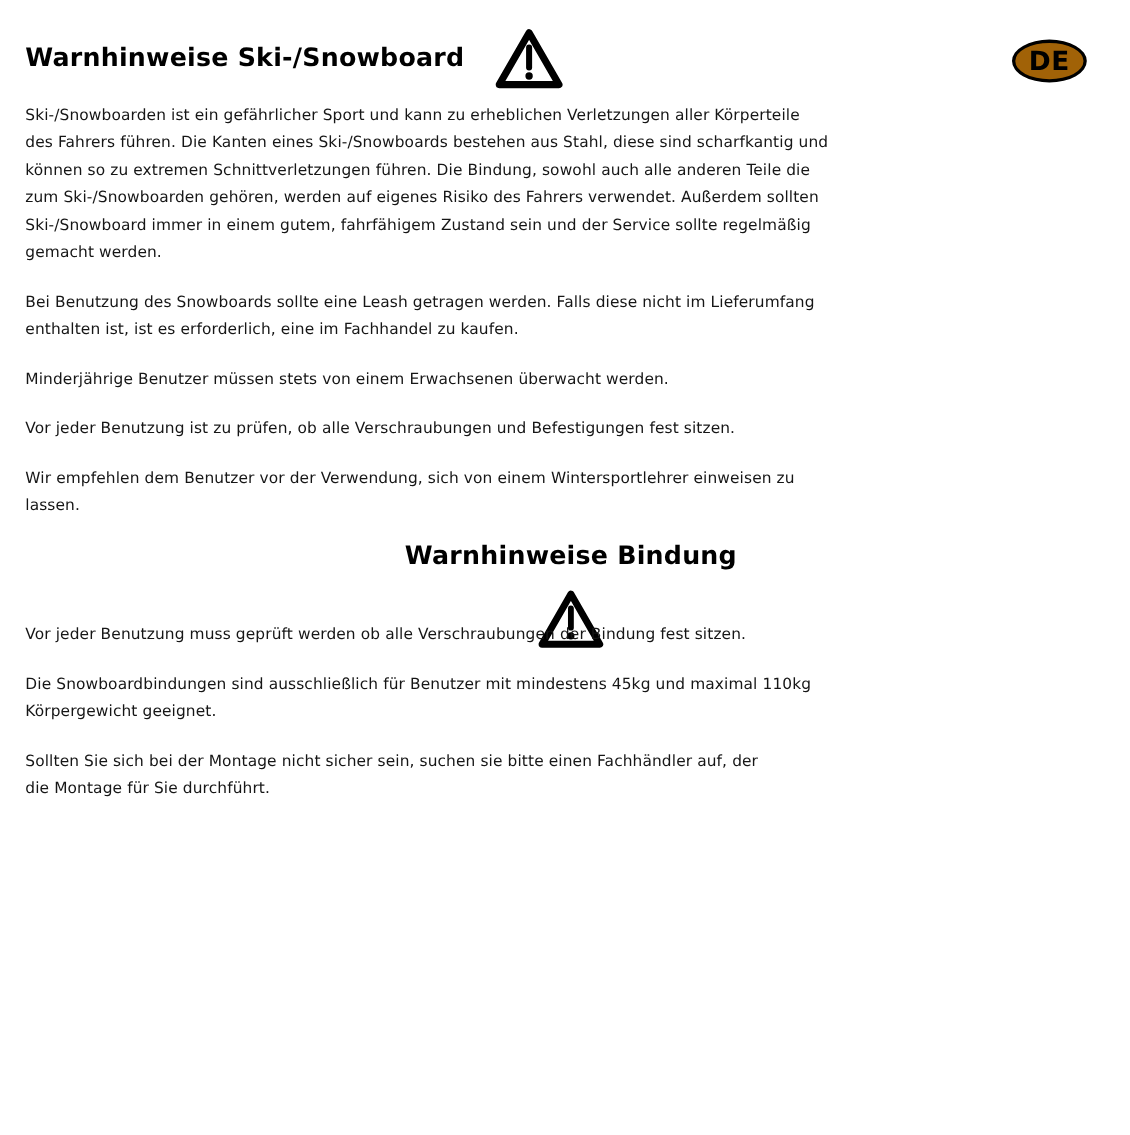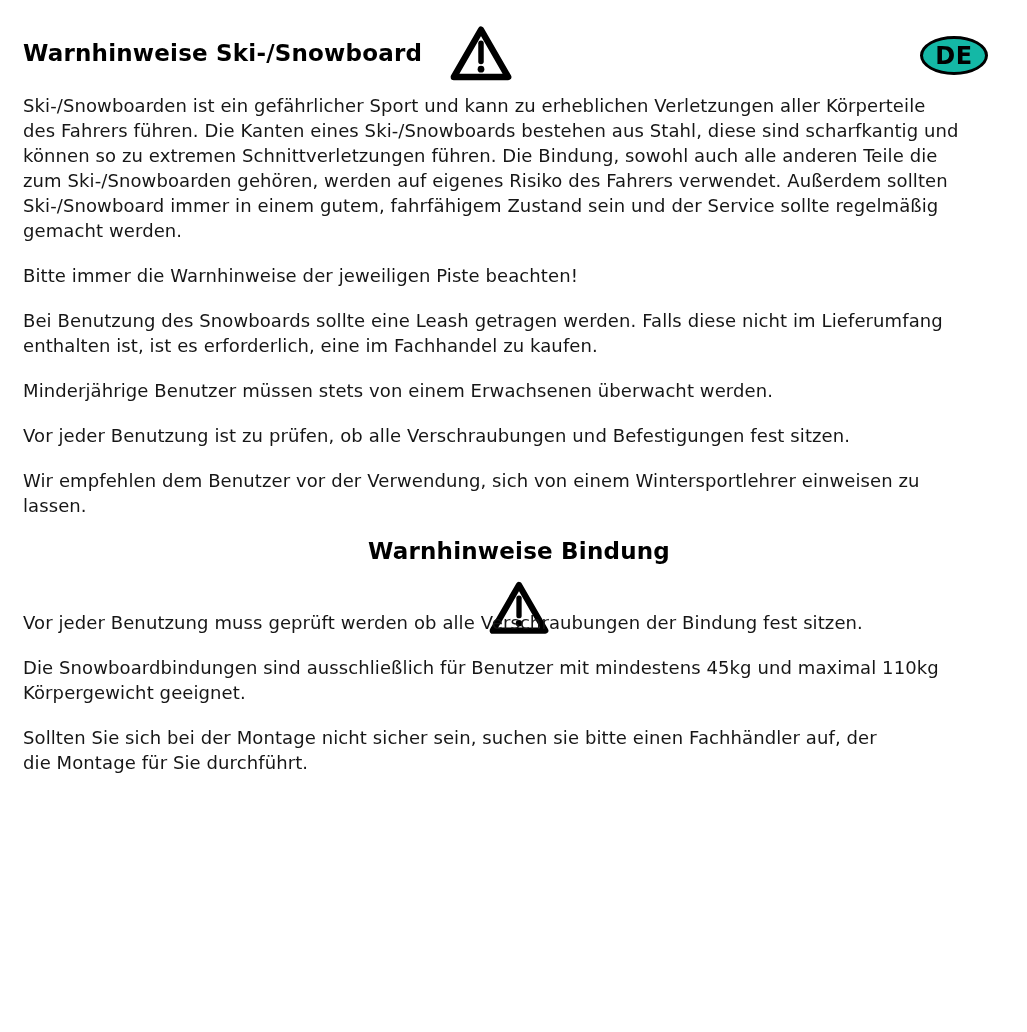--- a/index.html
+++ b/index.html
@@ -57,27 +57,27 @@
     height: 39px;
     border: 3.5px solid #000000;
     border-radius: 50%;
     display: flex;
     align-items: center;
     justify-content: center;
     font-weight: bold;
     font-size: 24px;
     color: #000000;
     letter-spacing: 0.5px;
-    background: #14b8a6;
+    background: #a16207;
   }
 
   
   p.body-text {
     font-family: "DejaVu Sans", sans-serif;
-    font-size: 18px;
+    font-size: 14px;
     line-height: 25px;
     color: #161616;
     white-space: pre-line;
     margin-bottom: 20px;
     letter-spacing: 0.1px;
   }
   p.body-text.first-after-heading { margin-top: 12px; }
   section.sec-2 p.body-text.first-after-heading { margin-top: 12px; }
 </style>
 </head>
@@ -98,21 +98,20 @@
       </svg>
     </div>
 
     <p class="body-text first-after-heading">Ski-/Snowboarden ist ein gefährlicher Sport und kann zu erheblichen Verletzungen aller Körperteile
 des Fahrers führen. Die Kanten eines Ski-/Snowboards bestehen aus Stahl, diese sind scharfkantig und
 können so zu extremen Schnittverletzungen führen. Die Bindung, sowohl auch alle anderen Teile die
 zum Ski-/Snowboarden gehören, werden auf eigenes Risiko des Fahrers verwendet. Außerdem sollten
 Ski-/Snowboard immer in einem gutem, fahrfähigem Zustand sein und der Service sollte regelmäßig
 gemacht werden.</p>
 
-    <p class="body-text">Bitte immer die Warnhinweise der jeweiligen Piste beachten!</p>
 
     <p class="body-text">Bei Benutzung des Snowboards sollte eine Leash getragen werden. Falls diese nicht im Lieferumfang
 enthalten ist, ist es erforderlich, eine im Fachhandel zu kaufen.</p>
 
     <p class="body-text">Minderjährige Benutzer müssen stets von einem Erwachsenen überwacht werden.</p>
 
 
     <p class="body-text">Vor jeder Benutzung ist zu prüfen, ob alle Verschraubungen und Befestigungen fest sitzen.</p>
 
 

